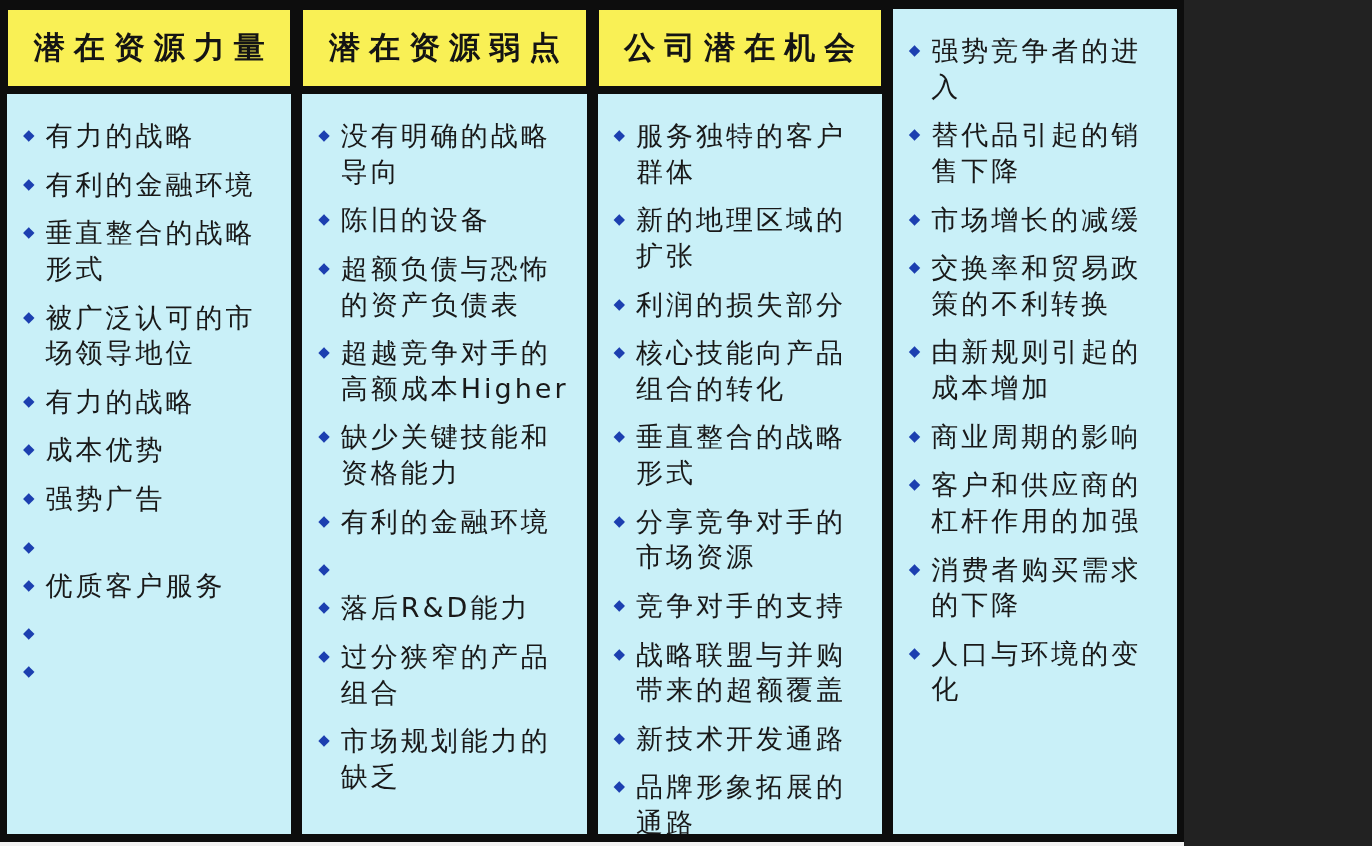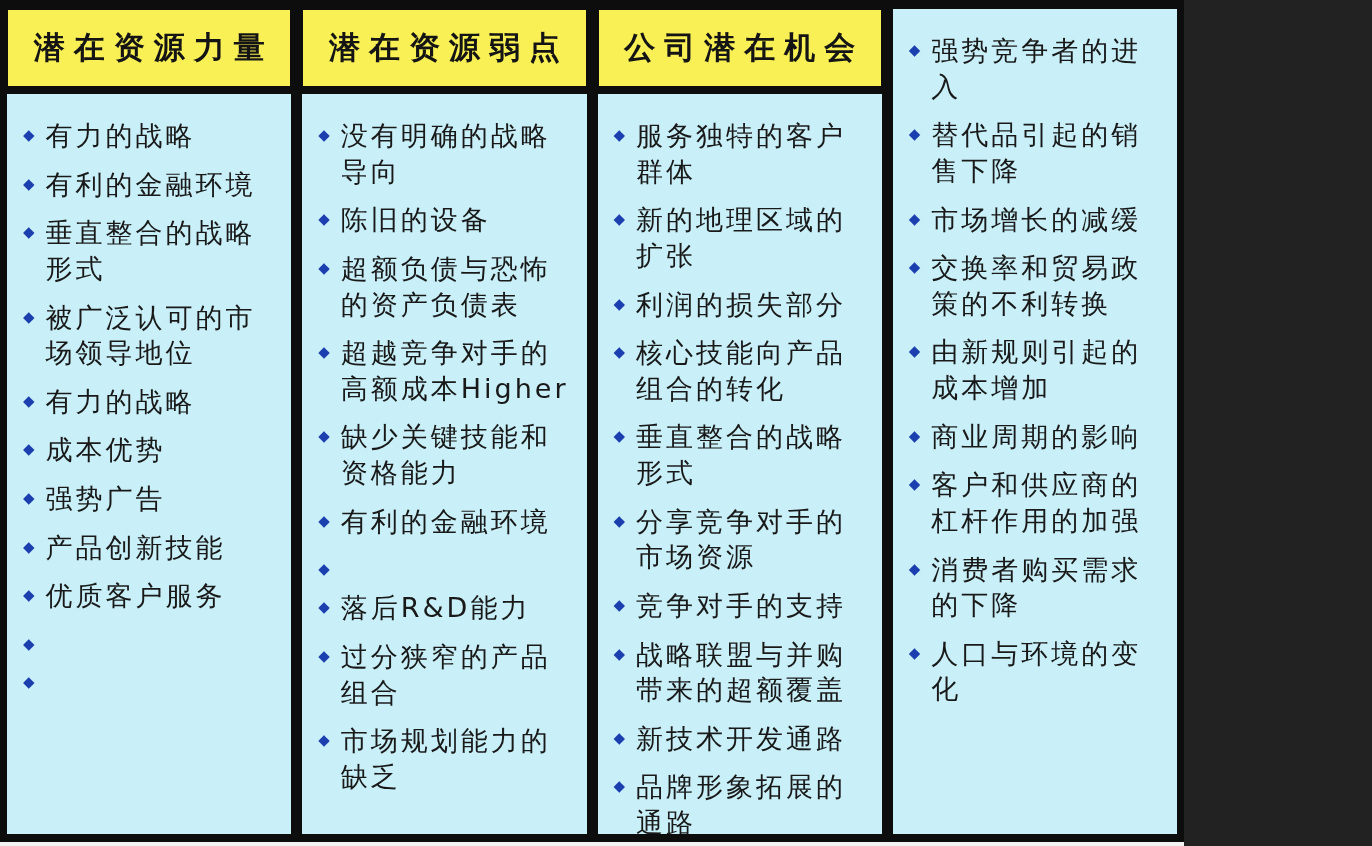--- a/index.html
+++ b/index.html
@@ -112,21 +112,20 @@
     <span class="item-text">成本优势</span>
   </div>
 
   <div class="item">
     <span class="bullet">◆</span>
     <span class="item-text">强势广告</span>
   </div>
 
   <div class="item">
     <span class="bullet">◆</span>
-    <span class="item-text">产品创新技能</span>
   </div>
 
   <div class="item">
     <span class="bullet">◆</span>
     <span class="item-text">优质客户服务</span>
   </div>
 
   <div class="item">
     <span class="bullet">◆</span>
   </div>

